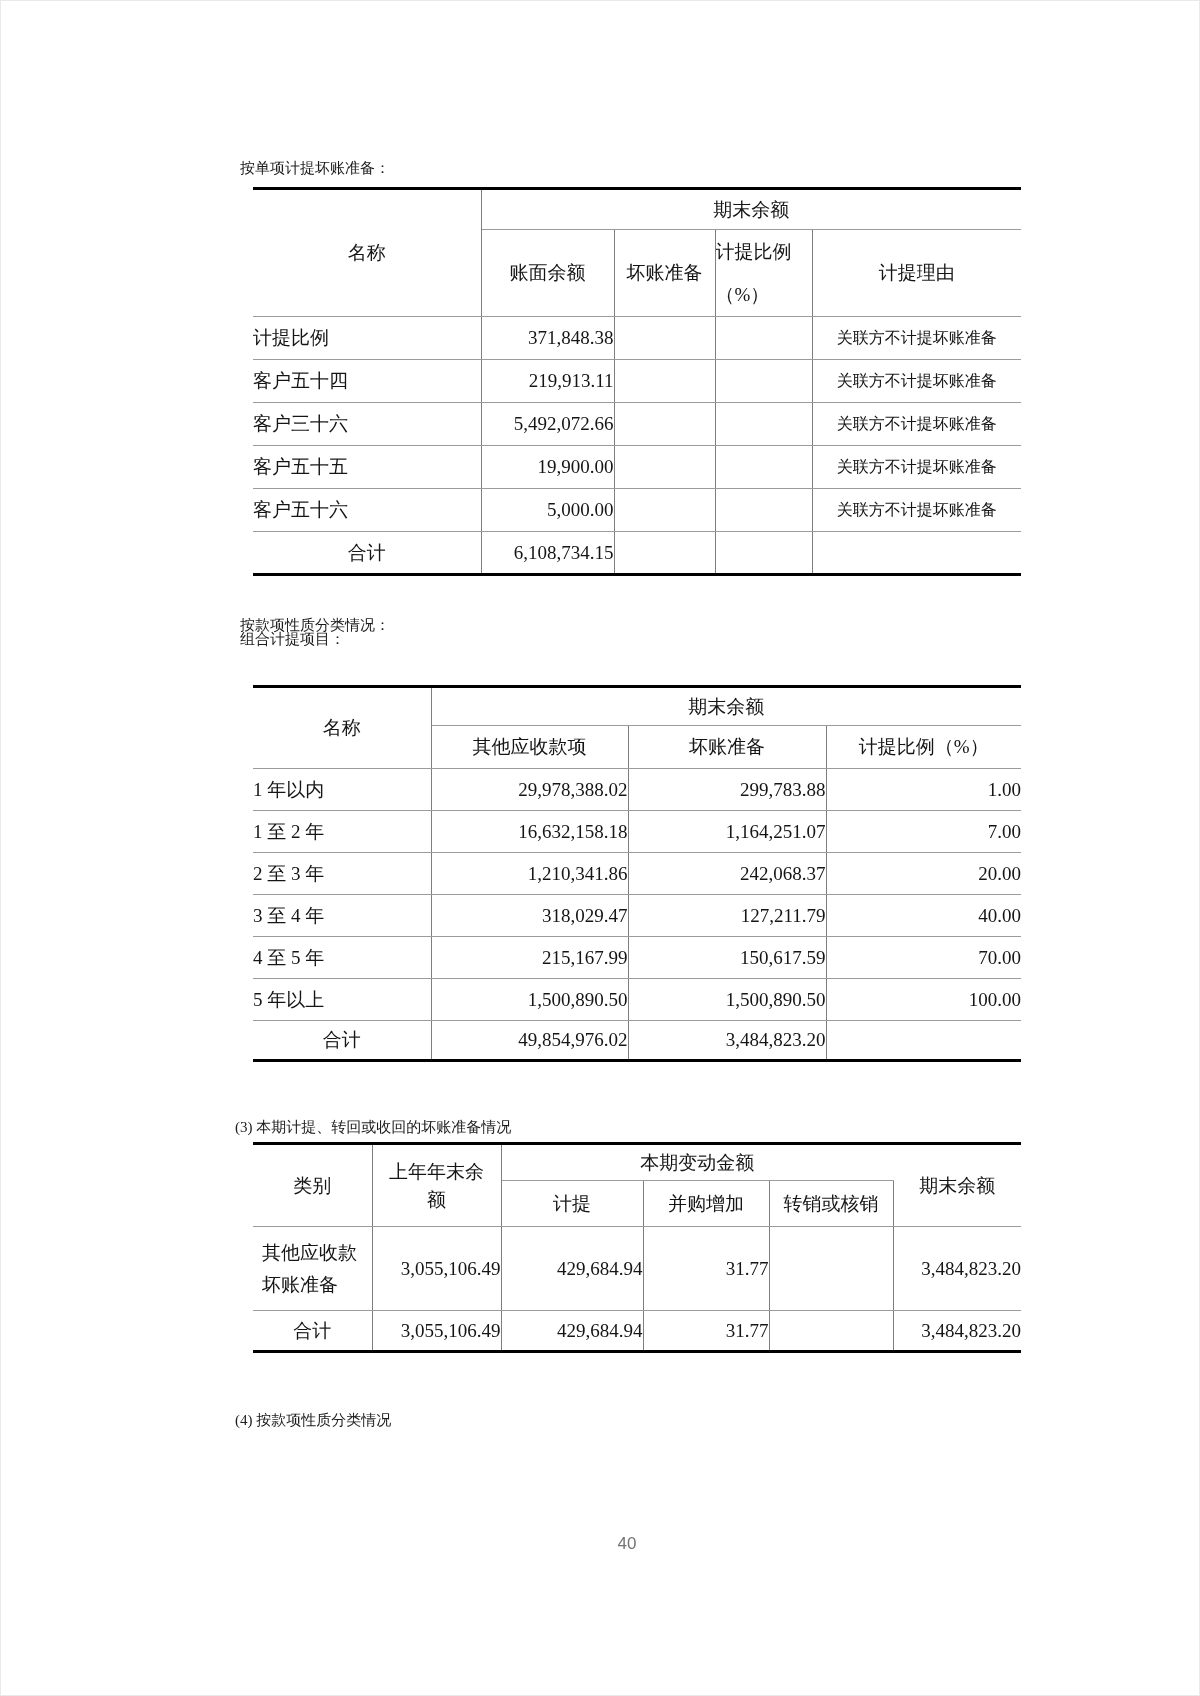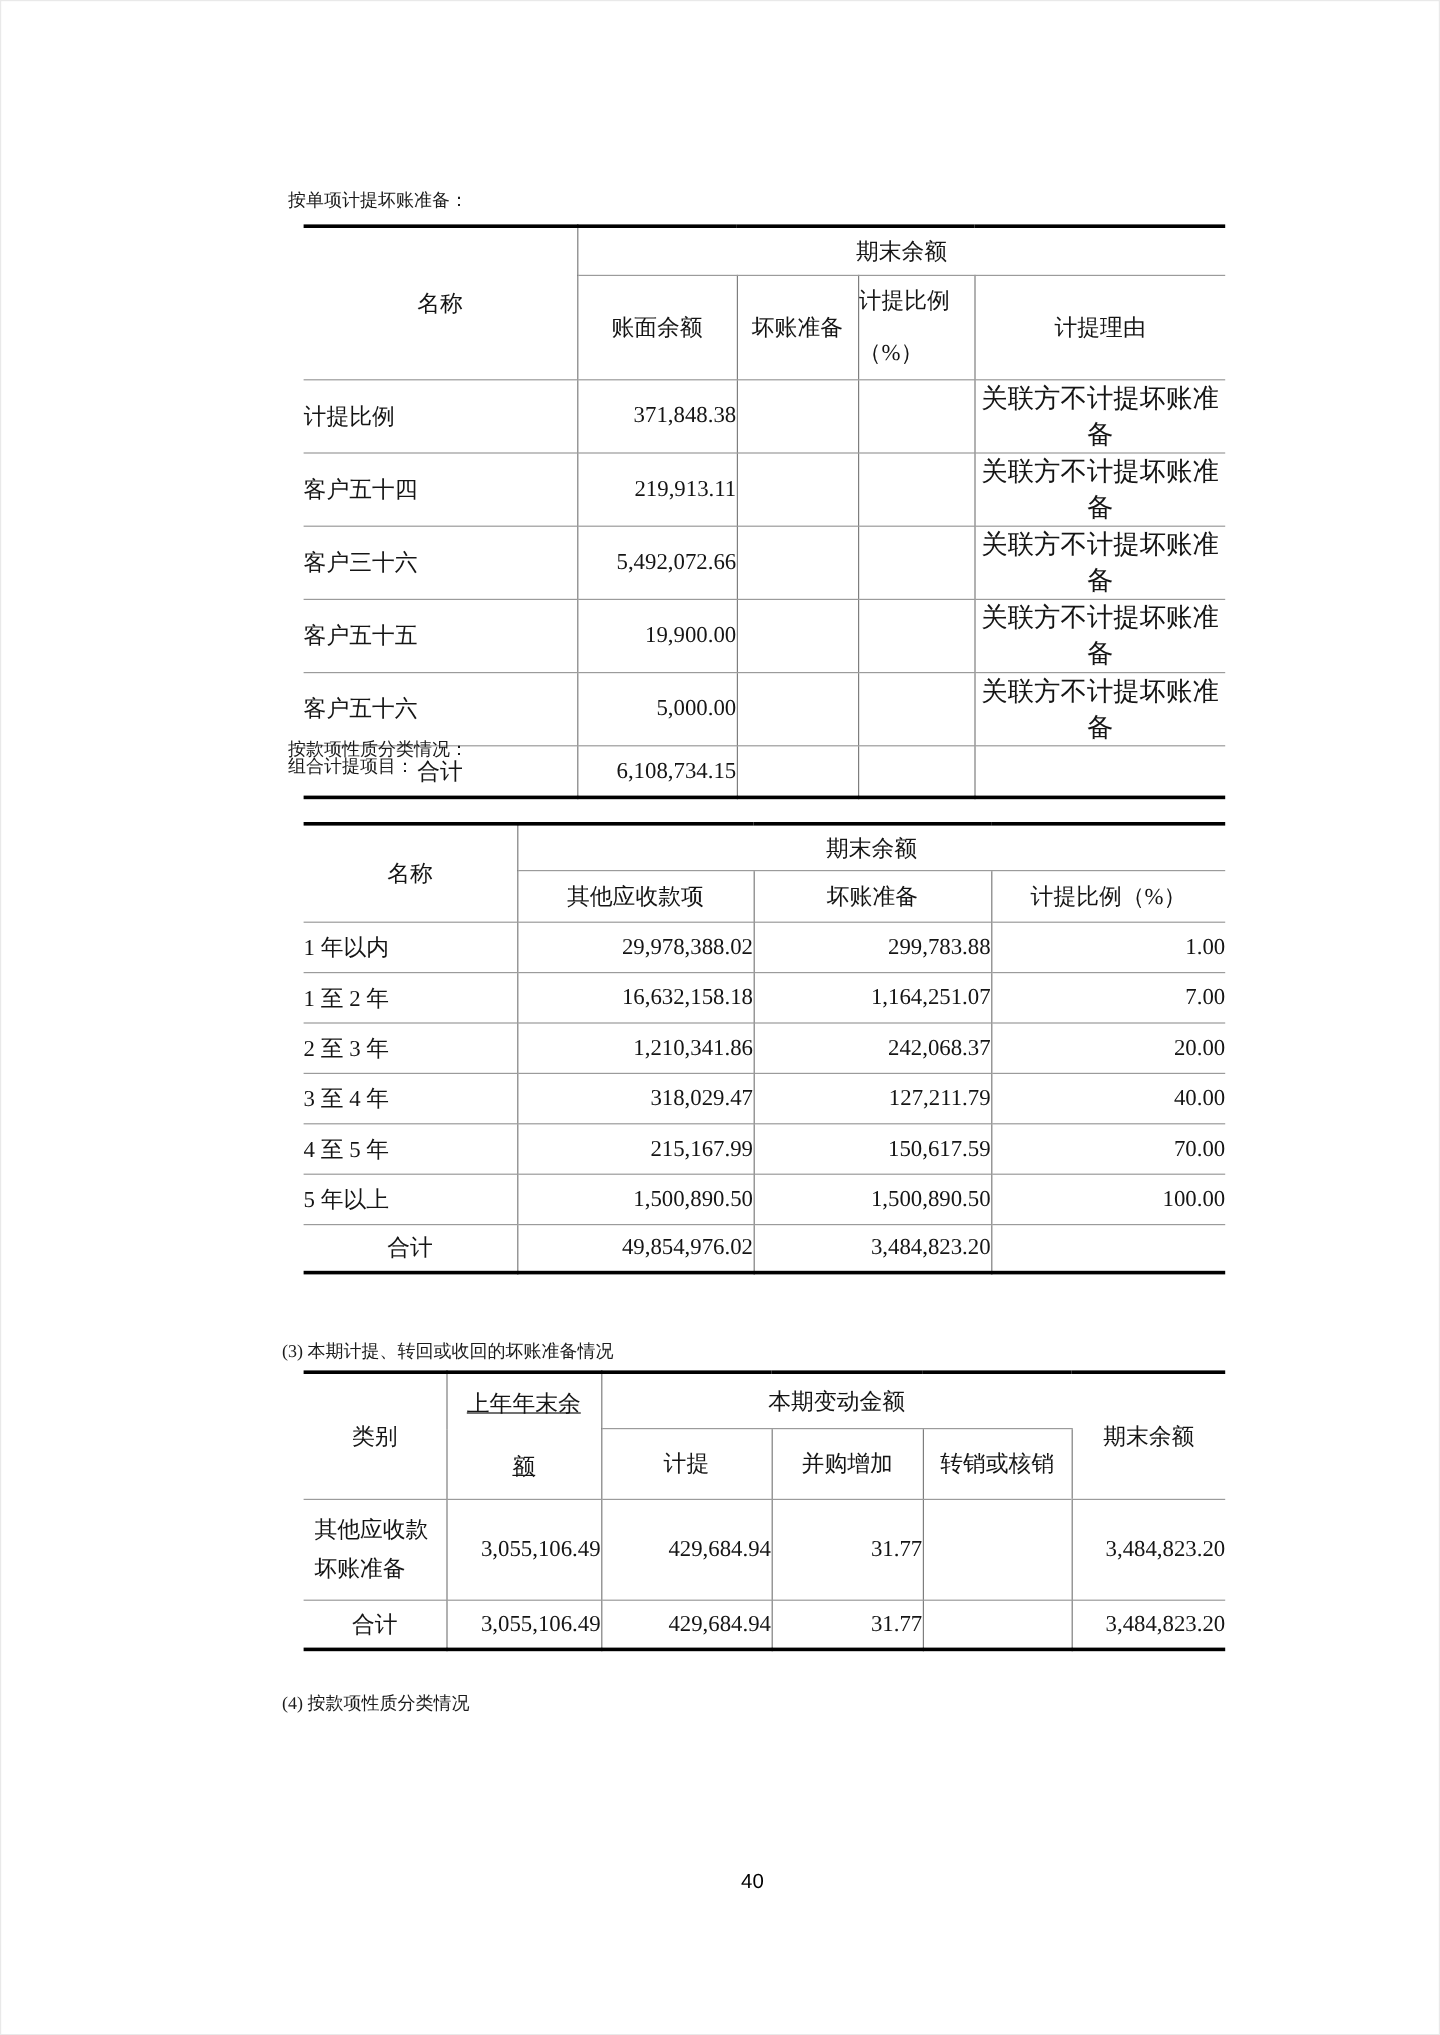--- a/index.html
+++ b/index.html
@@ -17,27 +17,27 @@
     position:absolute;left:253px;border-collapse:collapse;table-layout:fixed;
     border-top:3px solid #000;border-bottom:3px solid #000;
     font-size:19px;color:#151515;
   }
   table.t td{padding:0;vertical-align:middle;overflow:hidden;}
   .br{border-right:1px solid #7e7e7e;}
   .bb{border-bottom:1px solid #9b9b9b;}
   .ctr{text-align:center;}
   .lbl{text-align:left;padding-left:9px;}
   .num{text-align:right;padding-right:12px;}
-  .reason{font-size:22px;}
+  .reason{font-size:16px;}
   .two-line{line-height:43px;text-align:left;}
-  .wrap-narrow{width:108px;margin:0 auto;line-height:52px;text-align:center;word-break:break-all;text-decoration:underline;}
+  .wrap-narrow{width:108px;margin:0 auto;line-height:28px;text-align:center;word-break:break-all;}
   .wrap-cat{width:112px;line-height:32px;text-align:left;padding-left:9px;word-break:break-all;}
   .page-num{
     position:absolute;left:599px;top:1534px;width:56px;text-align:center;
-    font-family:"Liberation Sans","DejaVu Sans",sans-serif;font-size:17px;color:#000000;margin-top:24px;
+    font-family:"Liberation Sans","DejaVu Sans",sans-serif;font-size:17px;color:#737373;
   }
 </style>
 </head>
 <body>
 
 <div class="page-edge"></div>
 
 <div class="heading" style="top:157px">按单项计提坏账准备：</div>
 
 <table class="t" style="top:187px;width:768px">

